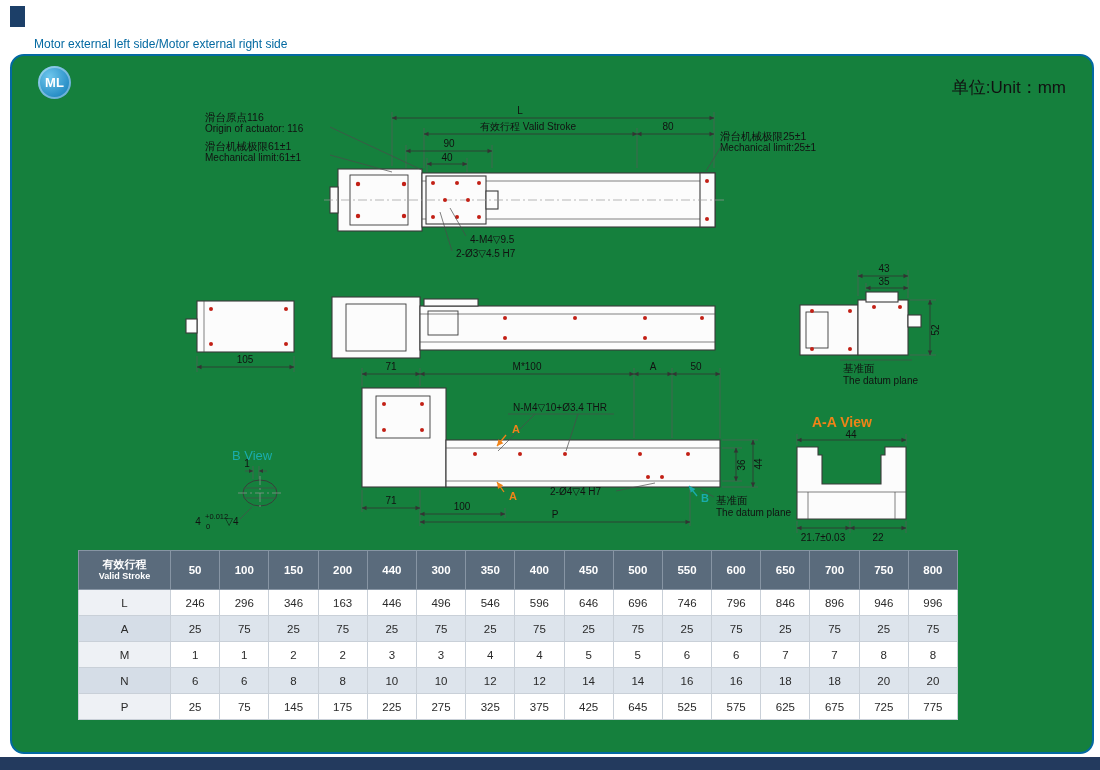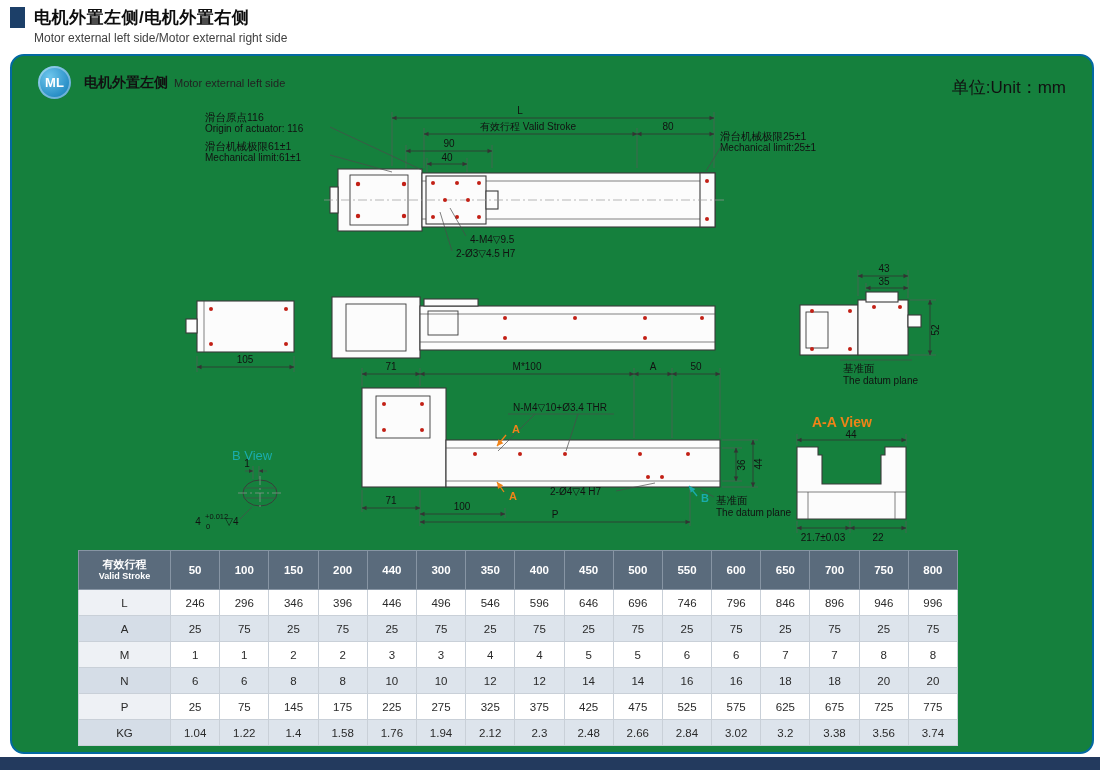--- a/index.html
+++ b/index.html
@@ -3,21 +3,21 @@
 <meta charset="utf-8">
 <style>
   html,body{margin:0;padding:0}
   body{width:1100px;height:770px;position:relative;background:#fff;
        font-family:"Liberation Sans","DejaVu Sans",sans-serif;overflow:hidden;color:#222}
 
   .page-header{position:absolute;left:10px;top:6px}
   .hdr-row{display:flex;align-items:center;gap:9px}
   .hdr-bullet{width:15px;height:21px;background:#1c3f68;display:inline-block}
   .hdr-title{font-size:17px;font-weight:bold;color:#0d0d0d;letter-spacing:.5px}
-  .hdr-en{font-size:12px;color:#404040;margin:2px 0 0 24px}
+  .hdr-en{font-size:12px;color:#0369a1;margin:10px 0 0 24px}
 
   .panel{position:absolute;left:10px;top:54px;width:1080px;height:696px;
          border:2px solid #0369a1;border-radius:14px;background:#15803d}
   .ml-badge{position:absolute;left:26px;top:10px;width:33px;height:33px;border-radius:50%;
             background:radial-gradient(circle at 35% 32%,#6ec6ec,#1f87c2 75%);
             color:#fff;font-weight:bold;font-size:13px;display:flex;align-items:center;justify-content:center;
             box-shadow:inset 0 0 0 2px rgba(255,255,255,.35)}
   .panel-title{position:absolute;left:72px;top:18px;display:flex;align-items:baseline;gap:6px}
   .pt-cn{font-size:14px;font-weight:bold;color:#111}
   .pt-en{font-size:11px;color:#222}
@@ -58,31 +58,26 @@
   .markB{fill:#1aacac;font-size:11px;font-weight:bold;text-anchor:middle}
 </style>
 </head>
 <body>
 
 <div class="page">
 
   <div class="page-header">
     <div class="hdr-row">
       <span class="hdr-bullet"></span>
-      <span class="hdr-title">电机外置左侧/电机外置右侧</span>
     </div>
     <div class="hdr-en">Motor external left side/Motor external right side</div>
   </div>
 
   <div class="panel">
     <div class="ml-badge">ML</div>
-    <div class="panel-title">
-      <span class="pt-cn">电机外置左侧</span>
-      <span class="pt-en">Motor external left side</span>
-    </div>
     <div class="unit">单位:Unit：mm</div>
 
     <table class="dim-table">
       <colgroup>
           <col class="c0">
           <col span="16">
         </colgroup>
       <thead>
         <tr>
           <th class="first">
@@ -106,21 +101,21 @@
             <th>750</th>
             <th>800</th>
           </tr>
       </thead>
       <tbody>
           <tr>
             <th class="rowlabel">L</th>
             <td>246</td>
             <td>296</td>
             <td>346</td>
-            <td>396</td>
+            <td>163</td>
             <td>446</td>
             <td>496</td>
             <td>546</td>
             <td>596</td>
             <td>646</td>
             <td>696</td>
             <td>746</td>
             <td>796</td>
             <td>846</td>
             <td>896</td>
@@ -188,46 +183,27 @@
             <th class="rowlabel">P</th>
             <td>25</td>
             <td>75</td>
             <td>145</td>
             <td>175</td>
             <td>225</td>
             <td>275</td>
             <td>325</td>
             <td>375</td>
             <td>425</td>
-            <td>475</td>
+            <td>645</td>
             <td>525</td>
             <td>575</td>
             <td>625</td>
             <td>675</td>
             <td>725</td>
             <td>775</td>
-          </tr>
-          <tr class="alt">
-            <th class="rowlabel">KG</th>
-            <td>1.04</td>
-            <td>1.22</td>
-            <td>1.4</td>
-            <td>1.58</td>
-            <td>1.76</td>
-            <td>1.94</td>
-            <td>2.12</td>
-            <td>2.3</td>
-            <td>2.48</td>
-            <td>2.66</td>
-            <td>2.84</td>
-            <td>3.02</td>
-            <td>3.2</td>
-            <td>3.38</td>
-            <td>3.56</td>
-            <td>3.74</td>
           </tr>
         </tbody>
     </table>
   </div>
 
   <svg class="drawing" width="1060" height="452" viewBox="20 100 1060 452">
     <defs>
       <marker id="arr" viewBox="0 0 10 10" refX="9" refY="5" markerWidth="7" markerHeight="7" orient="auto-start-reverse">
         <path d="M1,1 L9,5 L1,9 z" fill="#333"></path>
       </marker>

